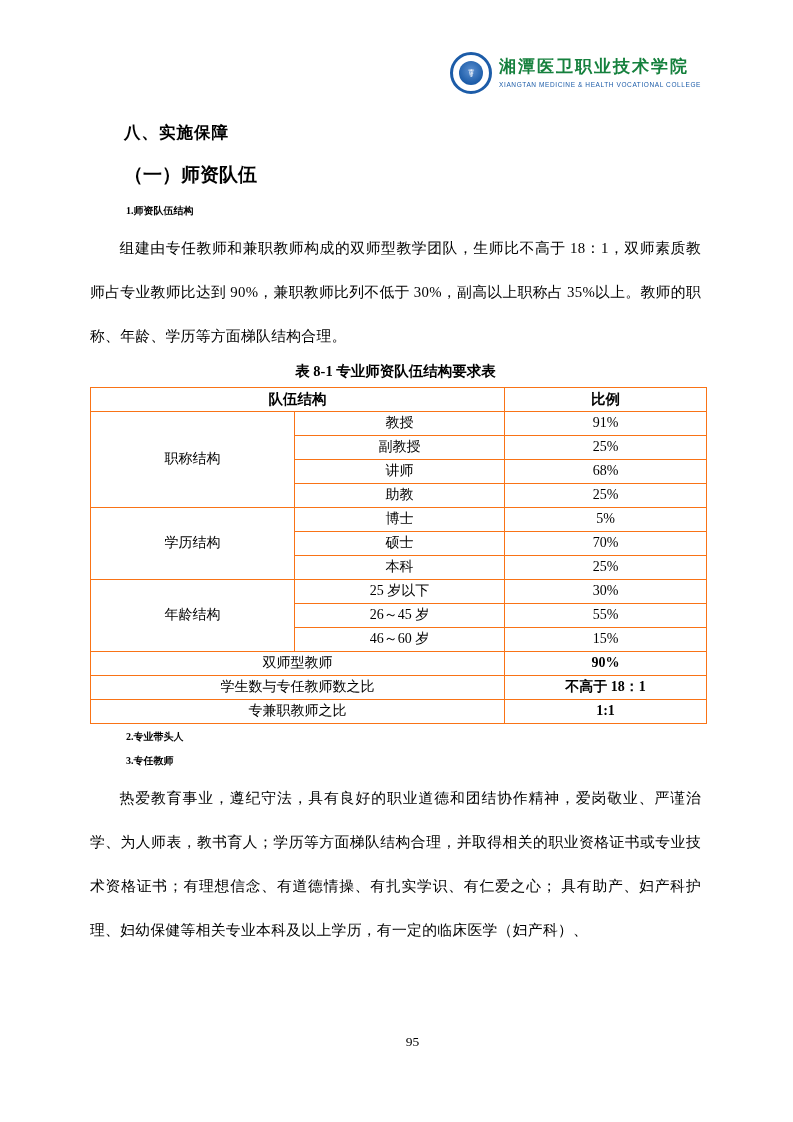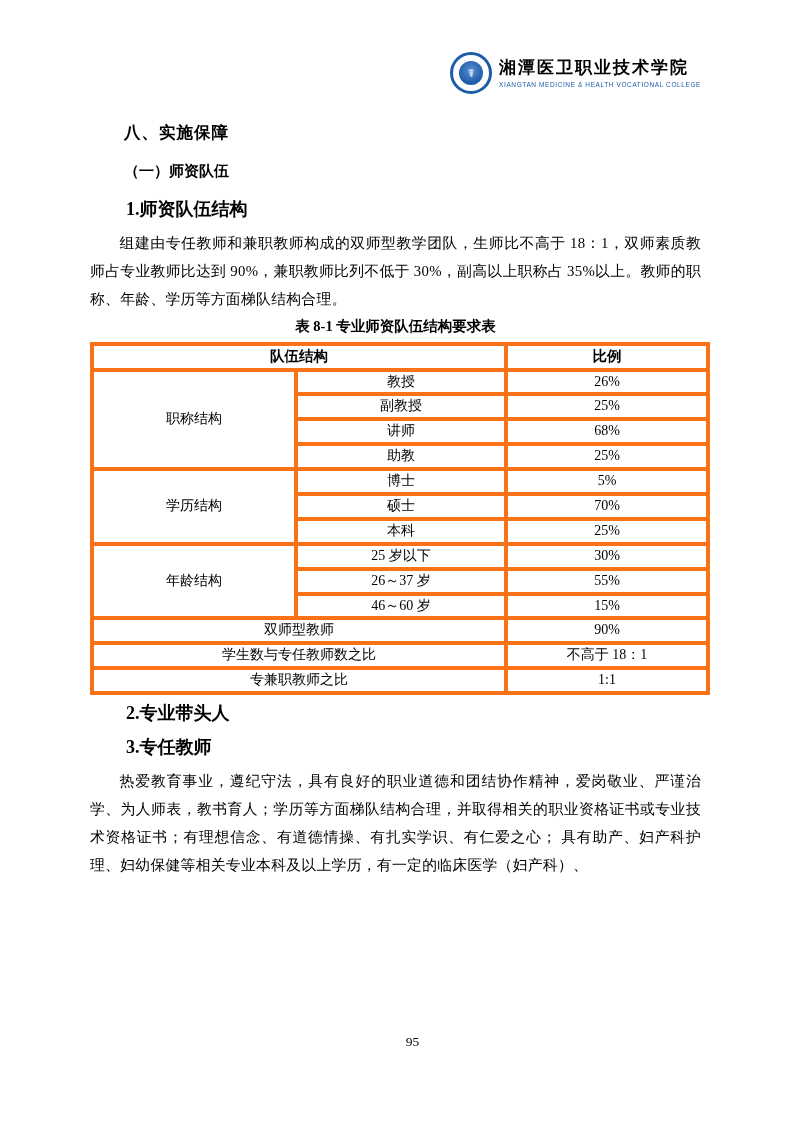--- a/index.html
+++ b/index.html
@@ -50,85 +50,85 @@
     background: radial-gradient(circle at 50% 40%, #5b8fd0 0%, #1c5ca8 70%);
     display: flex;
     align-items: center;
     justify-content: center;
     color: #ffffff;
     font-size: 11px;
     font-family: "Liberation Serif", serif;
   }
   .logo-text { display: flex; flex-direction: column; align-items: flex-start; }
   .logo-cn {
-    color: #000000;
+    color: #15803d;
     font-size: 17px;
     font-weight: bold;
     letter-spacing: 2px;
-    font-family: Liberation Serif, serif;
+    font-family: Liberation Mono, monospace;
     line-height: 1.2;
   }
   .logo-en {
     color: #1c5ca8;
     font-size: 6.5px;
     letter-spacing: 0.6px;
     font-family: "Liberation Sans", sans-serif;
     margin-top: 2px;
   }
   
   .h-main {
     font-size: 16.5px;
     font-weight: bold;
     margin: 14px 0 18px 34px;
     letter-spacing: 1px;
   }
   .h-sub {
-    font-size: 15px;
+    font-size: 19px;
     font-weight: bold;
     margin: 0 0 16px 34px;
   }
   .h-sec {
-    font-size: 18px;
+    font-size: 10px;
     font-weight: bold;
     margin: 14px 0 8px 36px;
   }
   
   .para {
     font-size: 14.8px;
-    line-height: 28px;
+    line-height: 44px;
     text-align: justify;
     text-indent: 2em;
     letter-spacing: 0.3px;
   }
   
   .table-caption {
     text-align: center;
     font-weight: bold;
     font-size: 14.5px;
     margin: 4px 0 6px 0;
   }
   table.req {
     width: 616px;
     border-collapse: collapse;
     table-layout: fixed;
     font-size: 14px;
   }
   table.req th, table.req td {
-    border: 4px solid #f97316;
+    border: 1px solid #f97316;
     text-align: center;
     vertical-align: middle;
     height: 24px;
     padding: 1px 4px;
     line-height: 1.35;
   }
   table.req th { font-weight: bold; font-size: 14.5px; }
   .col1 { width: 204px; }
   .col2 { width: 210px; }
   .col3 { width: 202px; }
-  td.bold, th.bold { font-weight: normal; }
+  td.bold, th.bold { font-weight: bold; }
   
   .page-number {
     position: absolute;
     bottom: 72px;
     left: 16px;
     width: 100%;
     text-align: center;
     font-size: 13.5px;
   }
 </style>
@@ -165,21 +165,21 @@
     </colgroup>
     <tbody>
       <tr>
         <th colspan="2">队伍结构</th>
         <th>比例</th>
       </tr>
 
       <tr>
         <td rowspan="4">职称结构</td>
         <td>教授</td>
-        <td>26%</td>
+        <td>91%</td>
       </tr>
       <tr>
         <td>副教授</td>
         <td>25%</td>
       </tr>
       <tr>
         <td>讲师</td>
         <td>68%</td>
       </tr>
       <tr>
@@ -200,21 +200,21 @@
         <td>本科</td>
         <td>25%</td>
       </tr>
 
       <tr>
         <td rowspan="3">年龄结构</td>
         <td>25 岁以下</td>
         <td>30%</td>
       </tr>
       <tr>
-        <td>26～37 岁</td>
+        <td>26～45 岁</td>
         <td>55%</td>
       </tr>
       <tr>
         <td>46～60 岁</td>
         <td>15%</td>
       </tr>
 
       <tr>
         <td colspan="2">双师型教师</td>
         <td class="bold">90%</td>

